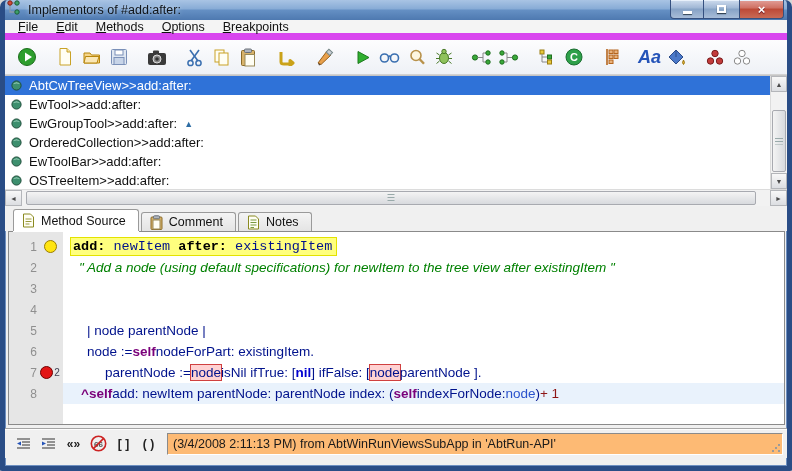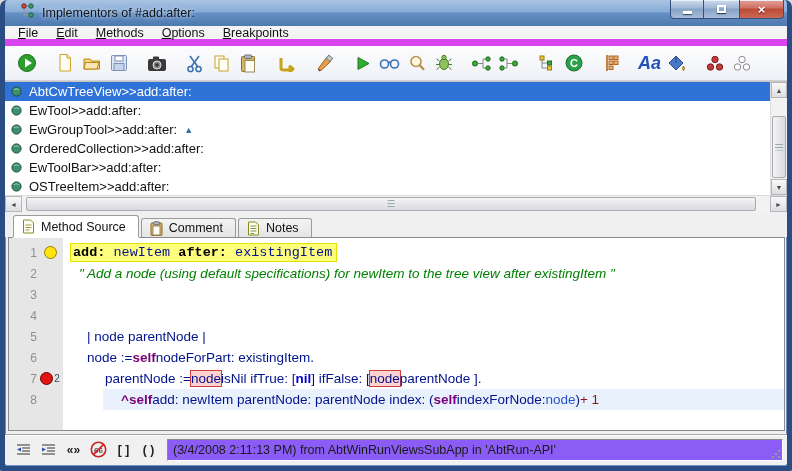--- a/index.html
+++ b/index.html
@@ -8,23 +8,23 @@
   .window{
     width:792px; height:471px; position:relative;
     border:5px solid var(--frame,#2a4d86); border-top:none;
     border-radius:7px 7px 2px 2px;
     background:#f0f0f0; overflow:hidden;
     box-shadow: inset 0 0 0 1px #6d8fc0;
   }
 
   
   .titlebar{
-    height:26px; display:flex; align-items:center; position:relative;
+    height:20px; display:flex; align-items:center; position:relative;
     background:linear-gradient(to bottom, var(--titlebar-top,#a9c4e4) 0%, #87abd6 45%, #6590c4 50%, var(--titlebar-bottom,#4e79b0) 100%);
-    border-radius:4px 4px 0 0; padding-left:15px;
+    border-radius:4px 4px 0 0; padding-left:1px;
   }
   .titlebar .title{ font-size:12.5px; color:#101418; margin-left:6px; text-shadow:0 0 4px #dce9f7; }
   .winctrl{ position:absolute; top:0; right:3px; display:flex; }
   .winbtn{
     height:19px; border:1px solid #35507f; border-top:none; display:flex; align-items:center; justify-content:center;
     background:linear-gradient(to bottom,#cfdcee,#9fb6d4 45%,#86a2c6 50%,#a8bdd8);
     box-shadow: inset 0 1px 0 #e8f0fa;
   }
   .winbtn.min{ width:34px; border-radius:0 0 0 4px; }
   .winbtn.max{ width:35px; border-left:none; border-right:none; }
@@ -81,38 +81,38 @@
   .editor{ height:194px; margin:0 2px 0 3px; border:1px solid #8a8a8a; background:
     linear-gradient(90deg, var(--gutter-bg,#e6e6e6) 0 54px, #ffffff 54px); padding-top:4px; overflow:hidden; position:relative; z-index:2; }
   .eline{ height:21px; display:flex; align-items:center; font-size:13.5px; white-space:nowrap; }
   .lnum{ width:28px; text-align:right; font-size:12px; color:var(--gutter-fg,#8f8f8f); flex:none; }
   .lmark{ width:26px; flex:none; display:flex; align-items:center; justify-content:center; gap:1px; }
   .bp{ width:13px; height:13px; border-radius:50%; display:inline-block; }
   .bp.yellow{ background:var(--breakpoint-yellow,#ffe412); border:1px solid #9a7d00; }
   .bp.red{ background:var(--breakpoint-red,#e21414); border:1px solid #6e0000; }
   .bpn{ font-size:10px; color:#445; }
   .lcontent{ flex:1; height:100%; display:flex; align-items:center; }
-  .lcontent.active{ background:var(--active-line-bg,#e9f2fc);margin-left:40px; }
+  .lcontent.active{ background:var(--active-line-bg,#e9f2fc); }
   .mhl{ background:var(--method-highlight-bg,#ffff7e); outline:1px solid var(--method-highlight-border,#e3e300); padding:1px 4px 1px 2px; }
   .tk-code{ color:var(--code-navy,#00128c); }
   .tk-kw{ color:#000; font-weight:bold; }
   .tk-comment{ color:var(--comment-green,#008000); font-style:italic; }
   .tk-self{ color:var(--self-purple,#7a007a); font-weight:bold; }
   .tk-nil{ color:var(--nil-blue,#0000d0); font-weight:bold; }
   .tk-marked{ color:var(--code-navy,#00128c); background:var(--marked-bg,#ffd2d2); outline:1px solid var(--marked-border,#d04040); }
   .tk-node{ color:var(--node-blue,#2a52cc); }
   .tk-num{ color:var(--number-red,#8e1616); }
 
   
   .statusbar{ height:30px; margin-top:3px; border-top:1px solid #a5a5a5; box-shadow:inset 0 1px 0 #fdfdfd;
     display:flex; align-items:center; padding:2px 4px 2px 6px; background:#f0f0f0; }
   .sbtn{ width:25px; height:22px; border:none; background:transparent; display:flex; align-items:center; justify-content:center;
     font-size:12px; font-weight:bold; color:#222; }
   .status-field{ flex:1; height:22px; margin-left:6px; border:1px solid #8a8a8a; border-bottom-color:#fff; border-right-color:#fff;
-    background:#8b5cf6; display:flex; align-items:center; padding-left:5px; font-size:12.5px; color:#1a1a1a; position:relative; overflow:hidden; }
+    background:#fdba74; display:flex; align-items:center; padding-left:5px; font-size:12.5px; color:#1a1a1a; position:relative; overflow:hidden; }
   .grip{ position:absolute; right:2px; bottom:2px; width:9px; height:9px;
     background:
      radial-gradient(circle at 8px 2px,#9a9a9a 1px,transparent 1.2px),
      radial-gradient(circle at 8px 8px,#9a9a9a 1px,transparent 1.2px),
      radial-gradient(circle at 2px 8px,#9a9a9a 1px,transparent 1.2px),
      radial-gradient(circle at 5px 5px,#9a9a9a 1px,transparent 1.2px); }
 </style>
 </head>
 <body>
 

